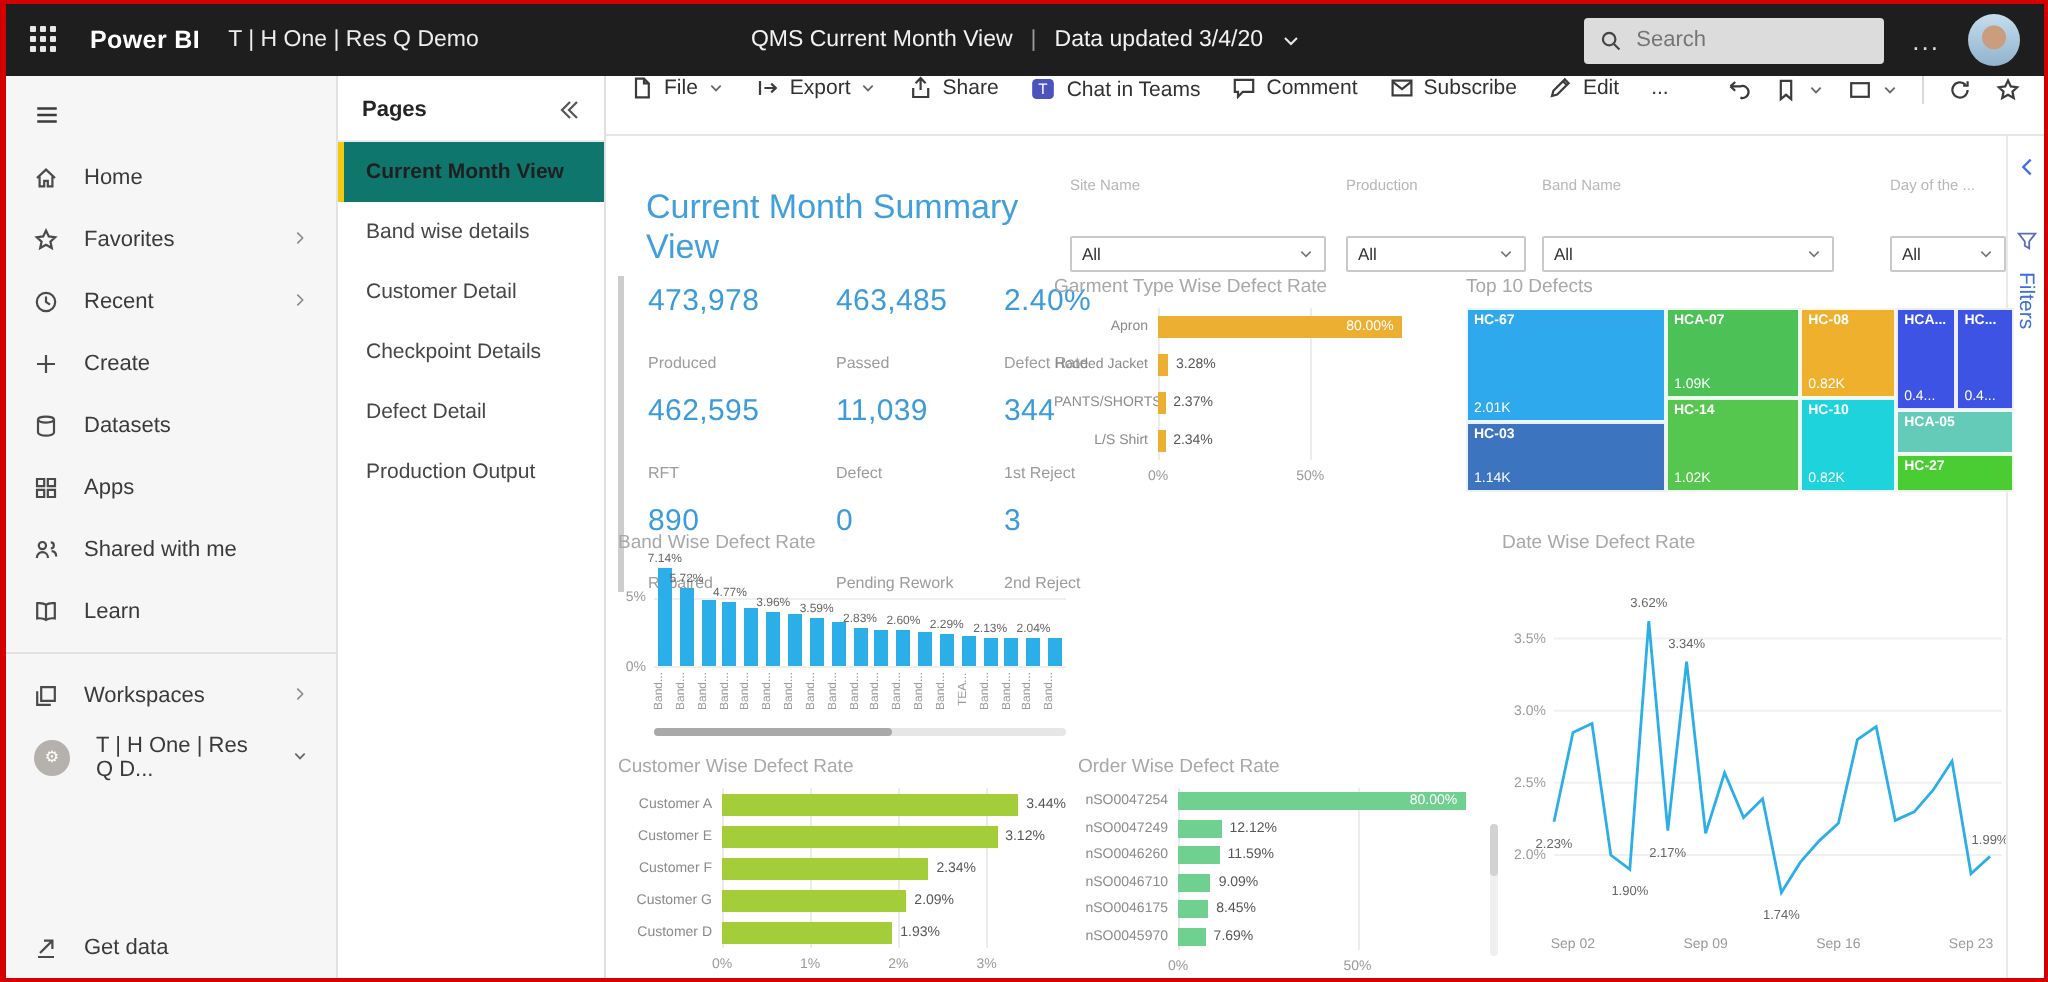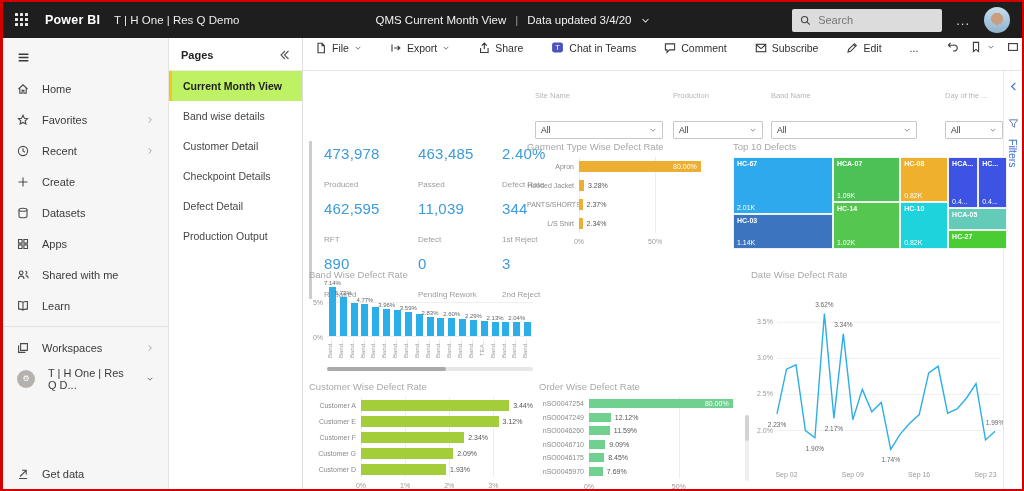--- a/index.html
+++ b/index.html
@@ -26,25 +26,25 @@
   .sn-item{display:flex;align-items:center;height:31px;padding:0 14px;gap:13px;flex:0 0 auto;cursor:default}
   .sn-item svg{flex:0 0 auto;color:#4a4a4a}
   .sn-chev{margin-left:auto;color:#8a8a8a}
   .sn-div{height:1px;background:#e3e1df;margin:5px 0;flex:0 0 auto}
   .sn-spacer{flex:1}
   .ws-badge{width:18px;height:18px;border-radius:50%;background:#b5b1ad;display:flex;align-items:center;justify-content:center;color:#fff;font-size:8px;flex:0 0 auto}
   
   .pagespanel{position:absolute;left:166px;top:36px;bottom:0;width:134px;background:#fff;border-right:1px solid #e0e0e0}
   .pages-h{display:flex;align-items:center;justify-content:space-between;padding:11px 12px 9px;font-weight:bold;font-size:11px;color:#252423;border-bottom:1px solid #ececec}
   .page-item{position:relative;padding:9px 14px;font-size:10.5px;color:#464646;cursor:default}
-  .page-item.active{background:#bef264;font-weight:bold;color:#1f1f1f}
+  .page-item.active{background:#0f766e;font-weight:bold;color:#1f1f1f}
   .page-item.active::before{content:"";position:absolute;left:0;top:0;bottom:0;width:3px;background:#F2C811}
   
   .main{position:absolute;left:300px;top:36px;right:0;bottom:0;display:flex;flex-direction:column}
-  .actionbar{height:30px;border-bottom:1px solid #e5e5e5;display:flex;align-items:flex-end;padding:16px 12px;font-size:10.5px;color:#323130;gap:28px;flex:0 0 auto}
+  .actionbar{height:30px;border-bottom:1px solid #e5e5e5;display:flex;align-items:flex-start;padding:0 12px;font-size:10.5px;color:#323130;gap:16px;flex:0 0 auto}
   .ab-item{display:flex;align-items:center;gap:5px;white-space:nowrap;cursor:default}
   .ab-item svg{color:#3b3b3b}
   .ab-right{margin-left:auto;display:flex;align-items:center;gap:12px;color:#4f4f4f}
   .ab-vsep{width:1px;height:14px;background:#d8d8d8}
   .dim{color:#bdbdbd}
   .mainrow{flex:1;display:flex;min-height:0}
   .canvas{position:relative;width:705px;background:#fff}
   .rail{width:19px;border-left:1px solid #eaeaea;display:flex;flex-direction:column;align-items:center;padding-top:10px;gap:26px;background:#fff}
   .rail .vlabel{writing-mode:vertical-rl;font-size:10.5px;color:#3F6FD8;margin-top:-16px}
   
@@ -336,20 +336,21 @@
           </span>
  <span class="ab-item">
             <svg width="12" height="12" viewBox="0 0 12 12">
               <path d="M6 1.3l1.4 2.9 3.2.4-2.4 2.2.7 3.2L6 8.4 3.1 10l.7-3.2L1.4 4.6l3.2-.4z" fill="none" stroke="currentColor" stroke-width="1.1"></path>
             </svg>
           </span>
 </span>
       </div>
     <div class="mainrow">
       <div class="canvas">
+        <h1 class="rep-title">Current Month Summary View</h1>
         <div id="filters-row">
             <div class="flt" style="left:232px;width:128px">
       <div class="flt-label">Site Name</div>
       <div class="flt-box">
                 <span>All</span>
       <svg width="8" height="8" viewBox="0 0 12 12">
                   <path d="M2.5 4.2L6 7.8l3.5-3.6" fill="none" stroke="#777" stroke-width="1.2"></path>
                 </svg>
               </div>
     </div>

